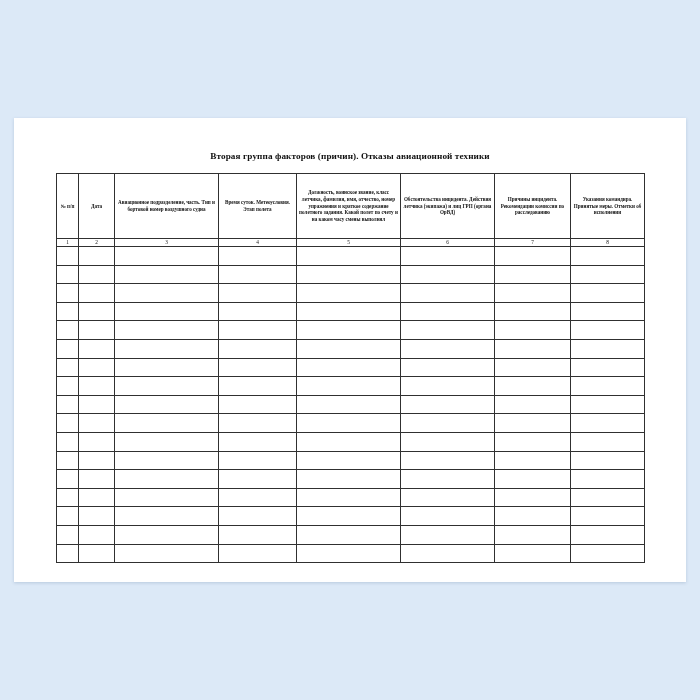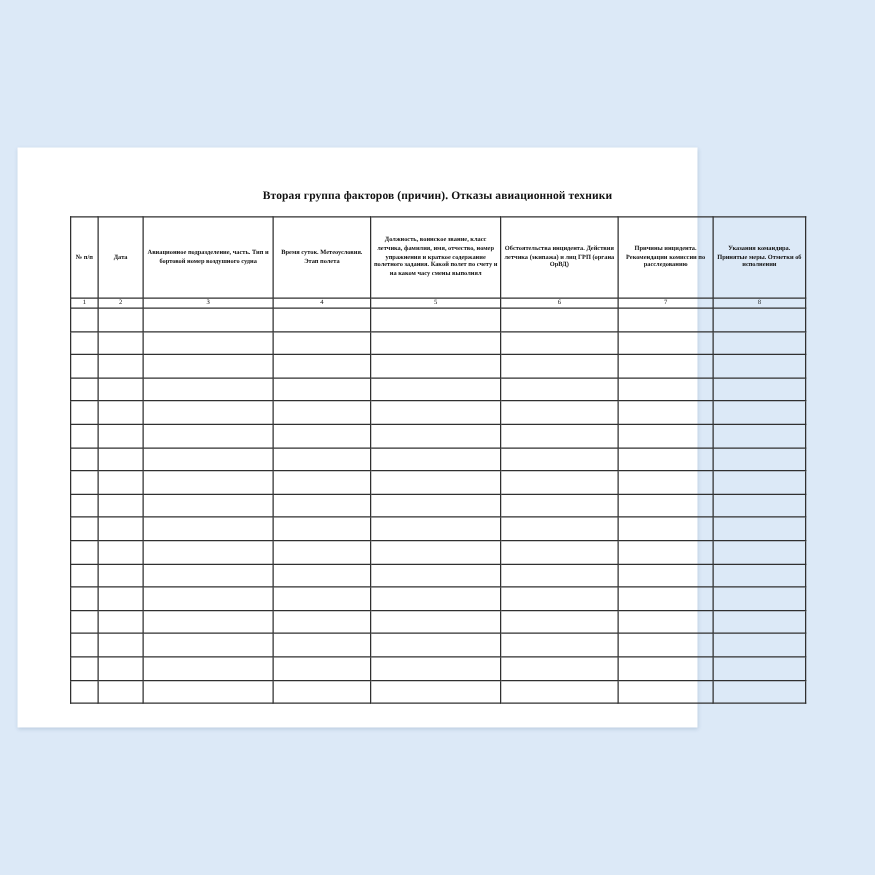--- a/index.html
+++ b/index.html
@@ -17,21 +17,21 @@
     position: absolute;
     left: 0; top: 0;
     width: 700px;
     height: 700px;
     background: #dce9f7;
   }
   .page {
     position: absolute;
     left: 14px;
     top: 118px;
-    width: 544px;
+    width: 672px;
     height: 464px;
     background: #ffffff;
     box-shadow: 0 1px 3px rgba(80,110,150,0.25);
   }
   .doc-title {
     position: absolute;
     left: 0;
     top: 33px;
     width: 672px;
     text-align: center;

